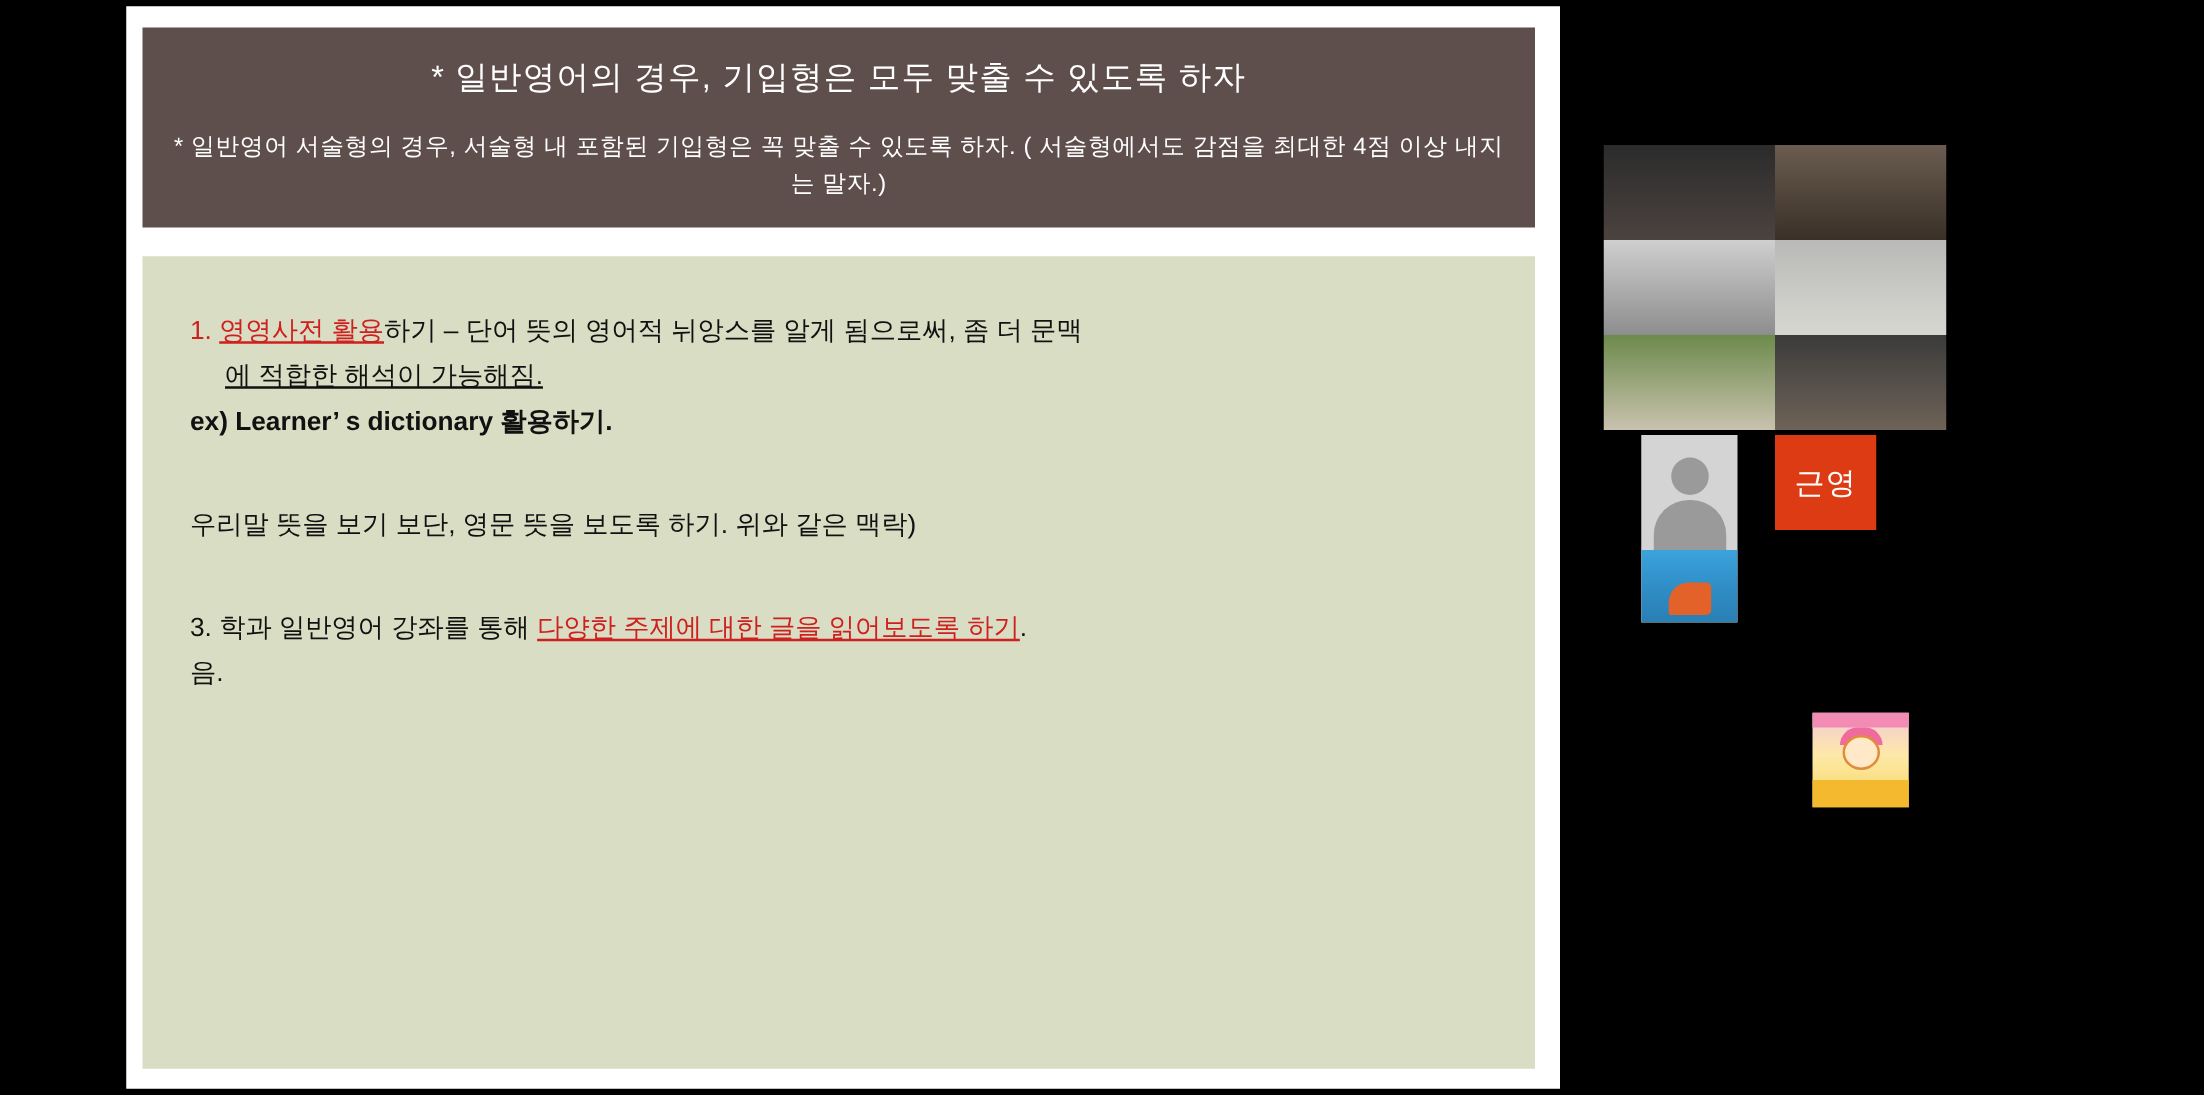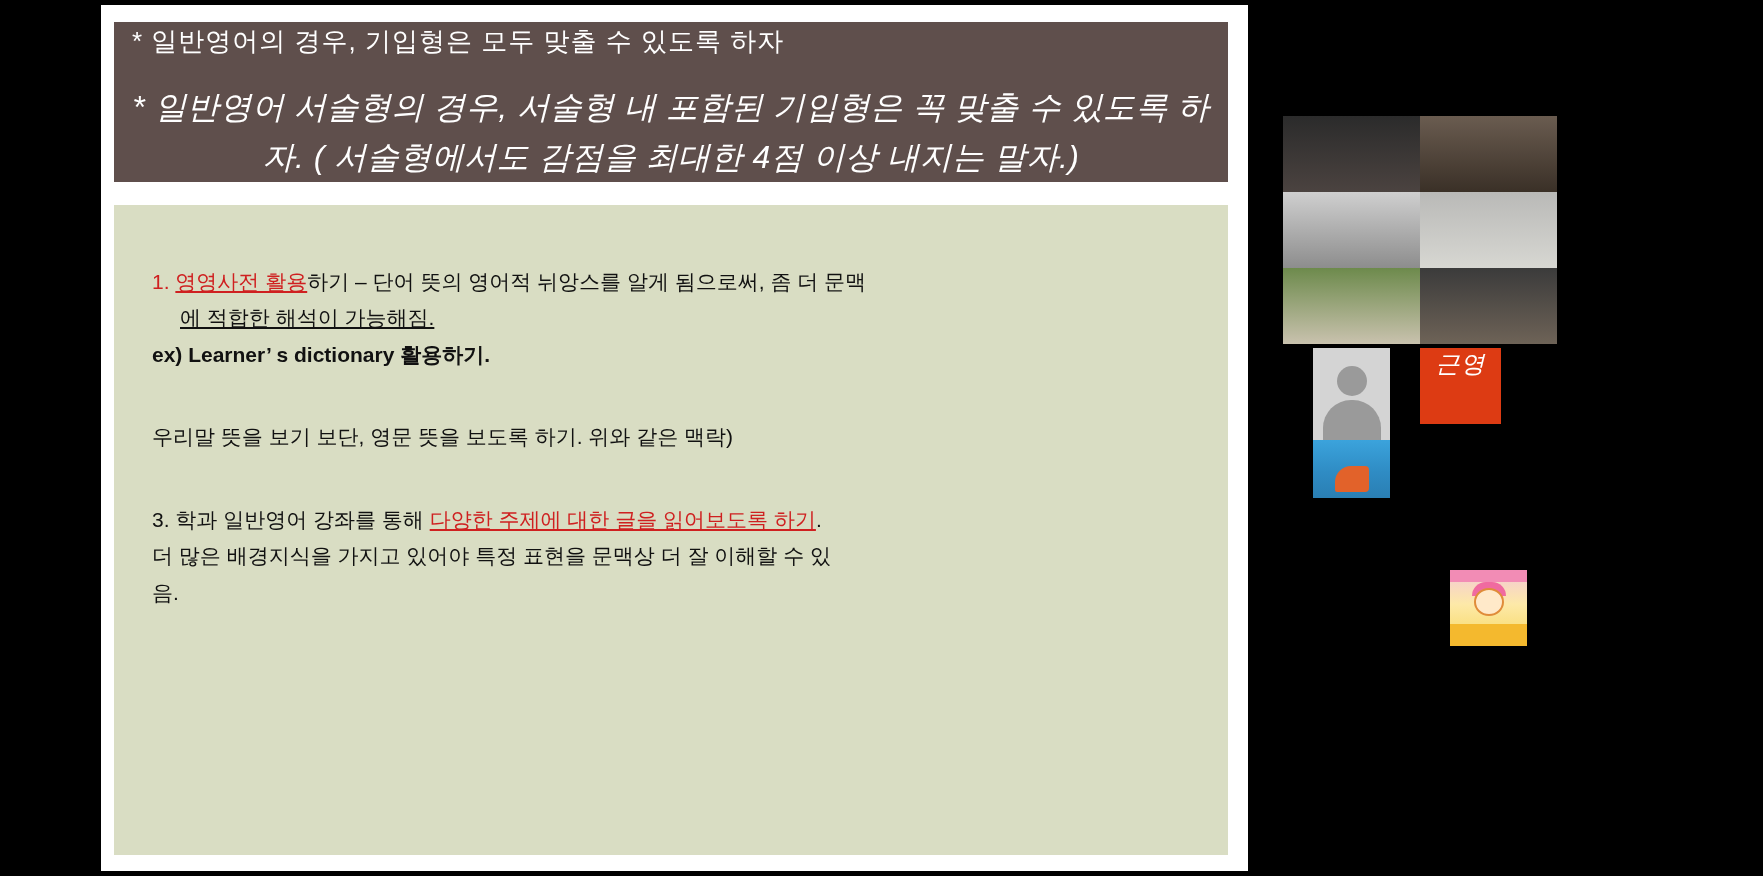--- a/index.html
+++ b/index.html
@@ -40,50 +40,49 @@
   .slide-title-box {
     position: absolute;
     left: 13px;
     top: 17px;
     width: 1114px;
     height: 160px;
     background: #5f4f4c;
     color: #ffffff;
     display: flex;
     flex-direction: column;
-    align-items: flex-start;
+    align-items: center;
     justify-content: center;
     box-sizing: border-box;
     padding: 8px 18px;
   }
   .slide-title-line1 {
     font-size: 26px;
     letter-spacing: 1px;
     line-height: 1.5;
     text-align: center;
     white-space: nowrap;
   }
   .slide-title-line2 {
     margin-top: 22px;
-    font-size: 32px;
+    font-size: 19px;
     letter-spacing: 0.5px;
     line-height: 1.55;
     text-align: center;
-    font-style: italic;
   }
 
   .slide-body {
     position: absolute;
     left: 13px;
     top: 200px;
     width: 1114px;
     height: 650px;
     background: #d9ddc3;
     box-sizing: border-box;
-    padding: 62px 38px 20px 38px;
+    padding: 45px 38px 20px 38px;
     color: #111111;
     font-size: 21px;
     line-height: 1.45;
   }
   .para {
     margin: 0 0 6px 0;
   }
   .gap-lg { height: 46px; }
   .gap-sm { height: 14px; }
   .num {
@@ -137,21 +136,21 @@
   .t7 .avatar-photo:after {
     content: "";
     position: absolute; left: 22px; bottom: 6px; width: 34px; height: 26px;
     background: #e2622a; border-radius: 16px 4px 4px 2px;
   }
 
   
   .t8 {
     left: 164px; top: 348px; width: 81px; height: 76px;
     background: #dd3b13;
-    display: flex; align-items: flex-start; justify-content: center; font-style: italic;
+    display: flex; align-items: center; justify-content: center;
   }
   .t8-name { color: #ffffff; font-size: 24px; letter-spacing: 1px; }
 
   .t9 { left: 164px; top: 424px; width: 137px; height: 76px; background: #000000; }
 
   
   .t10 { left: 164px; top: 570px; width: 137px; height: 76px; background: #000000; }
   .t10-img {
     position: absolute; left: 30px; top: 0; width: 77px; height: 76px;
     background: linear-gradient(180deg,#f3c9d8 0%,#fde9a8 45%,#f6d75e 100%);
@@ -198,21 +197,20 @@
 
         <div class="gap-lg"></div>
 
         <div class="para">우리말 뜻을 보기 보단, 영문 뜻을 보도록 하기. 위와 같은 맥락)</div>
 
         <div class="gap-lg"></div>
 
         <div class="para">
           <span>3.</span><span> 학과 일반영어 강좌를 통해 </span><span class="hl">다양한 주제에 대한 글을 읽어보도록 하기</span><span>.</span>
         </div>
-        <div class="para">더 많은 배경지식을 가지고 있어야 특정 표현을 문맥상 더 잘 이해할 수 있</div>
         <div class="para">음.</div>
 
         <div class="gap-sm"></div>
 
 
       </div>
     </div>
   </div>
 
   <div class="video-panel">

